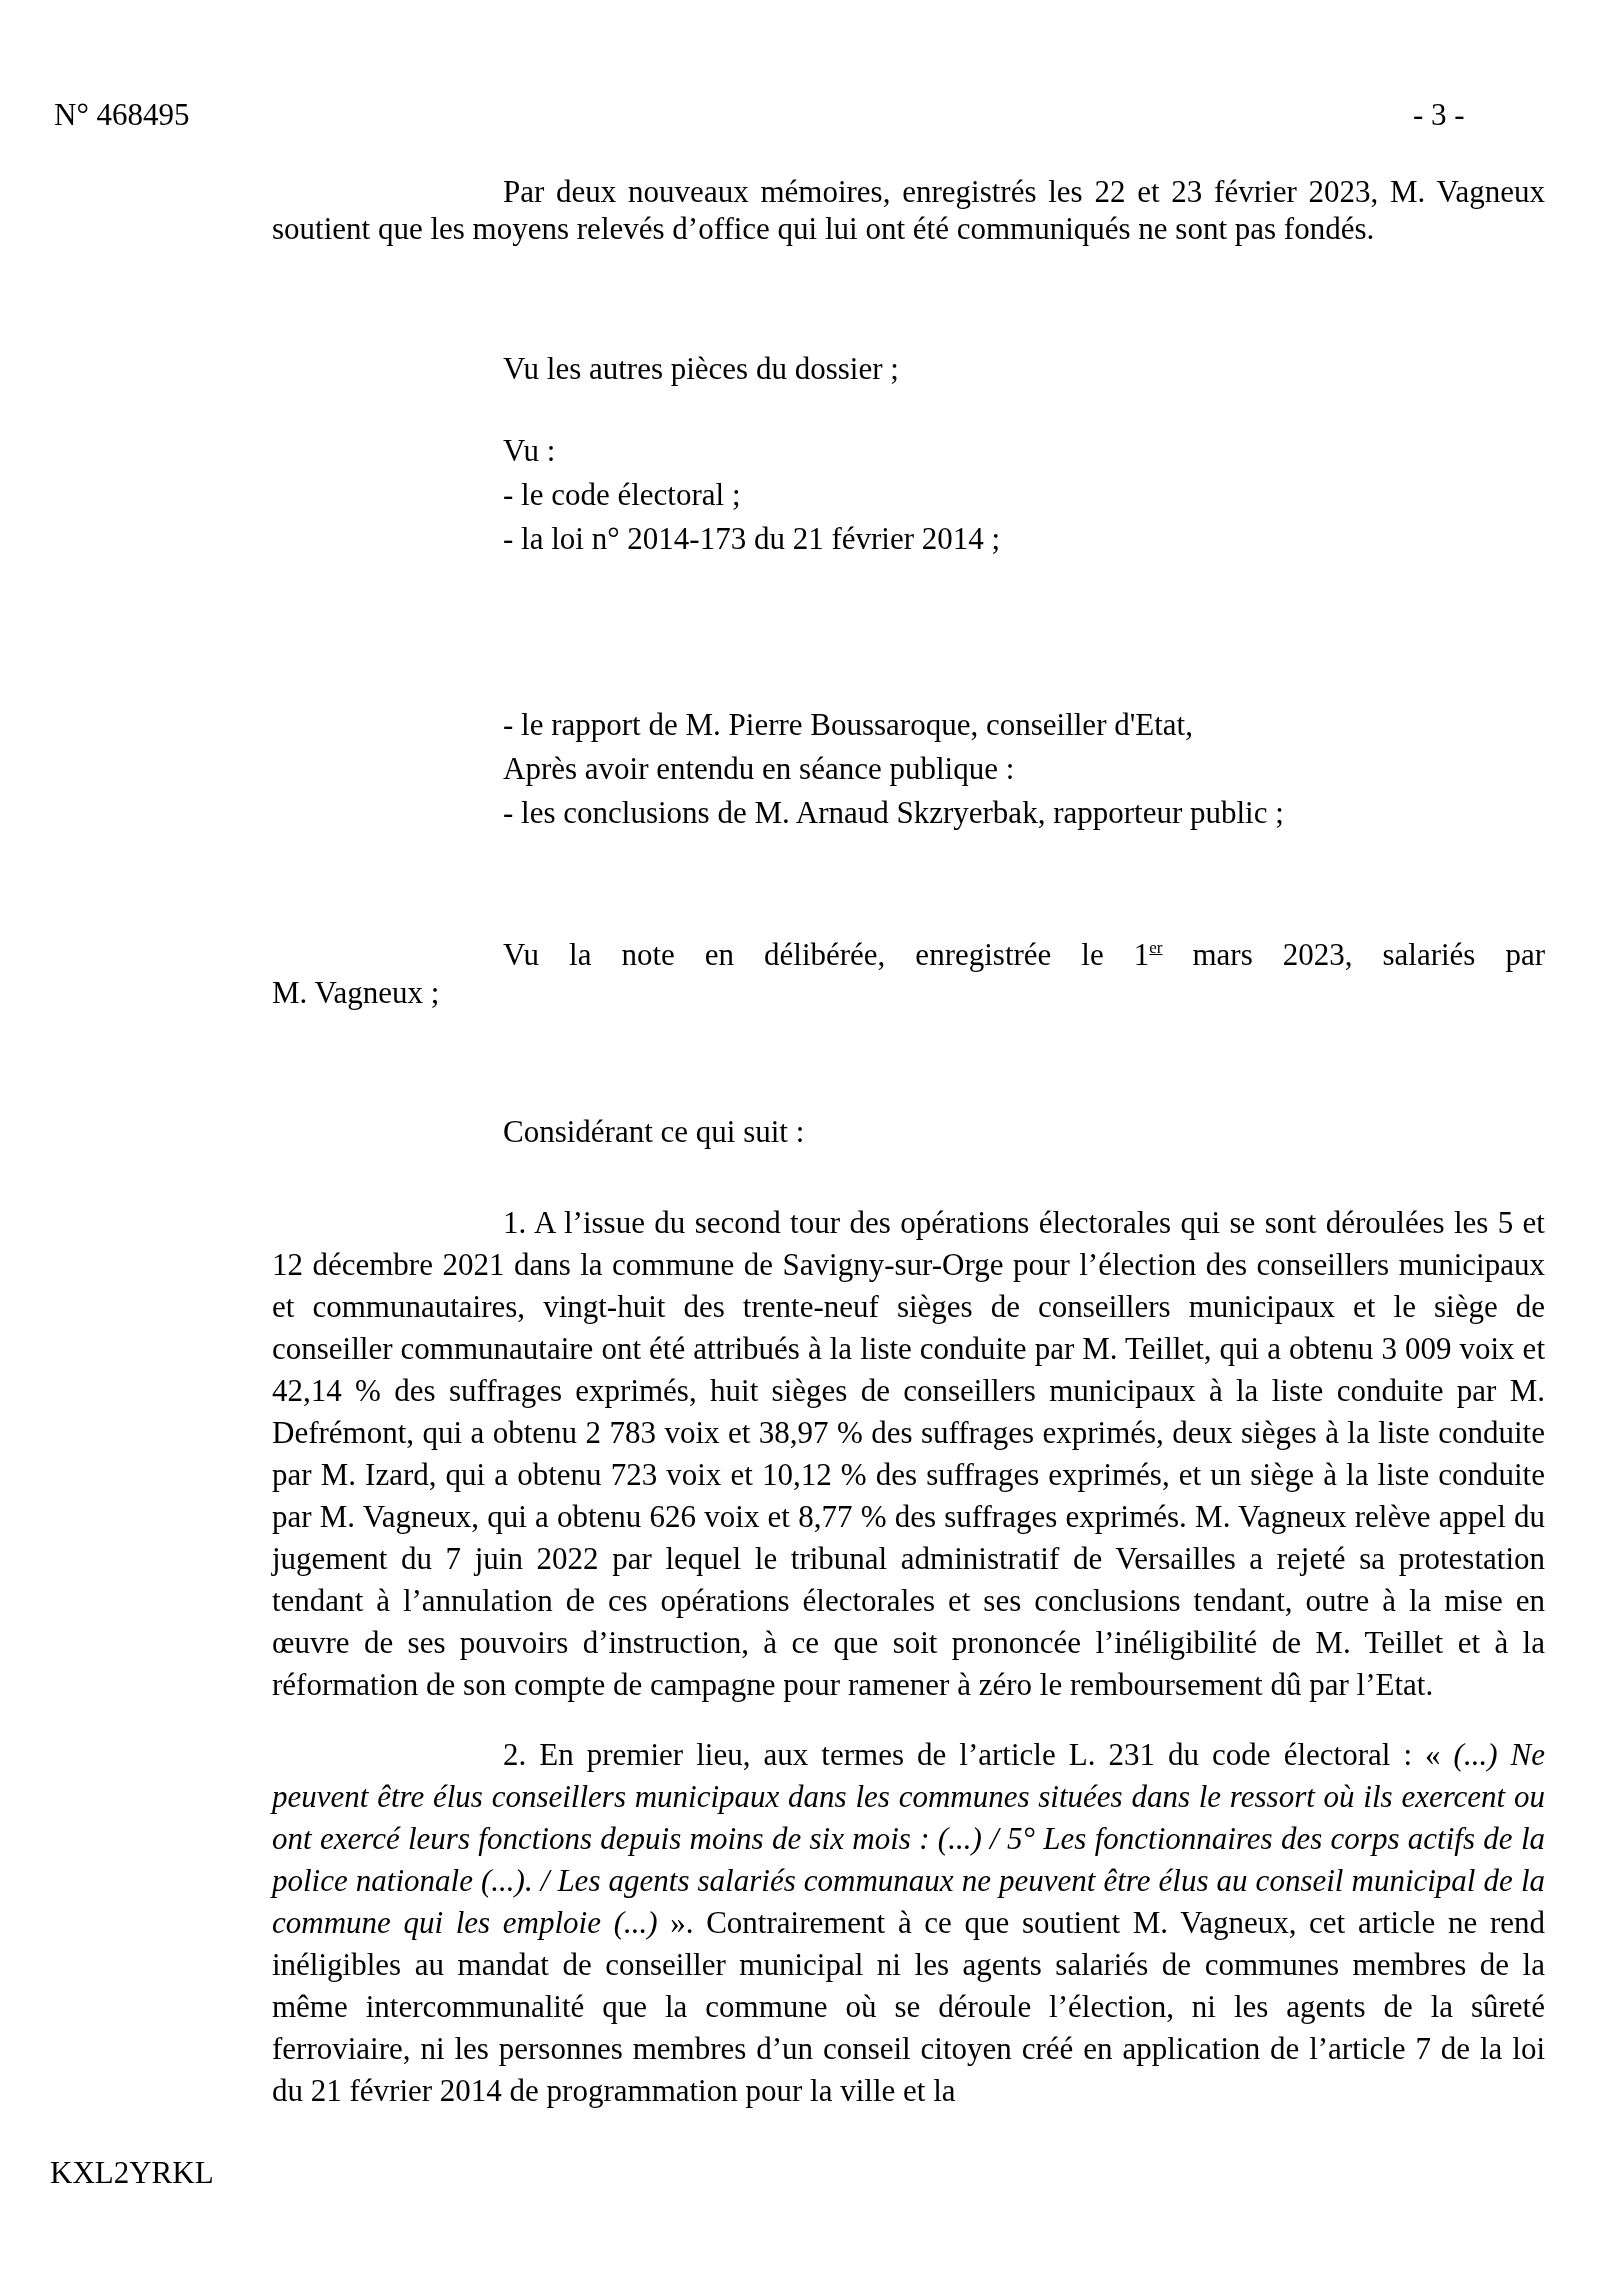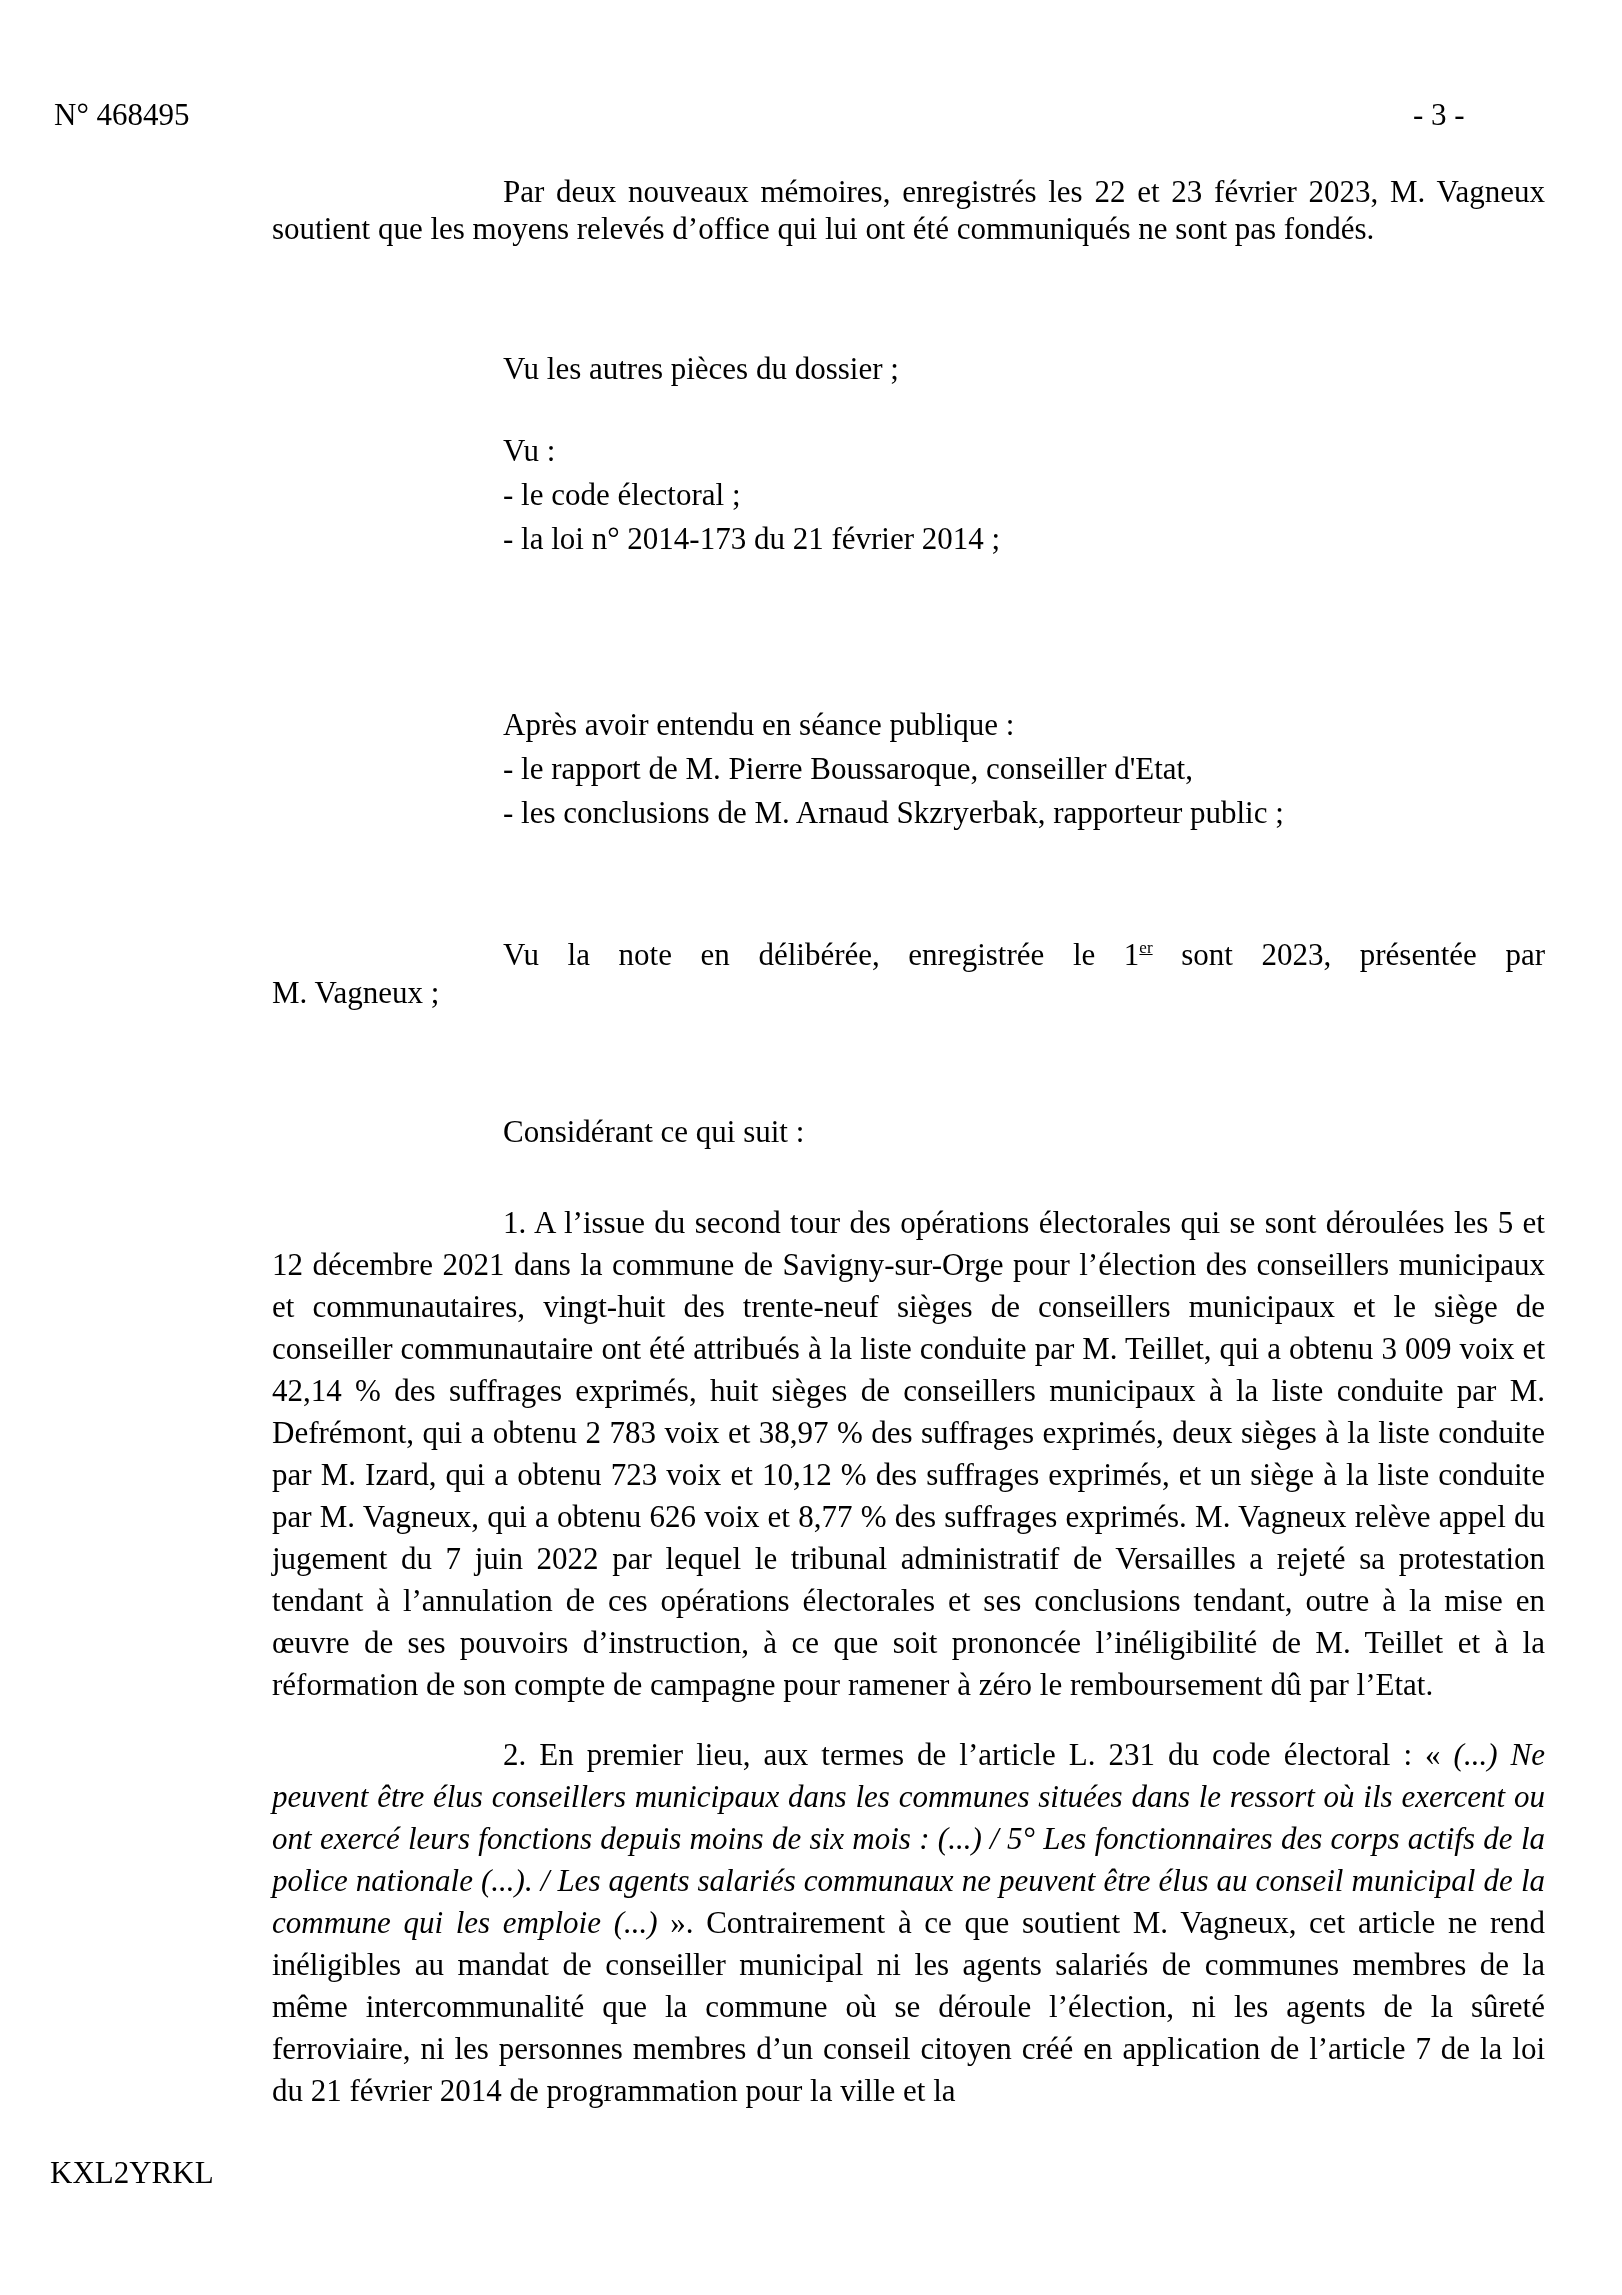--- a/index.html
+++ b/index.html
@@ -27,28 +27,28 @@
 
 <div class="abs t" style="left:503px; top:334px;margin-top:16px;">Vu les autres pièces du dossier ;</div>
 
 <div class="abs" style="left:503px; top:429px; font-size:31px; line-height:44px;">
   <span class="line">Vu :</span>
   <span class="line">- le code électoral ;</span>
   <span class="line">- la loi n° 2014-173 du 21 février 2014 ;</span>
 </div>
 
 <div class="abs" style="left:503px; top:703px; font-size:31px; line-height:44px;">
+  <span class="line">- le rapport de M. Pierre Boussaroque, conseiller d'Etat,</span>
   <span class="line">Après avoir entendu en séance publique :</span>
-  <span class="line">- le rapport de M. Pierre Boussaroque, conseiller d'Etat,</span>
   <span class="line">- les conclusions de M. Arnaud Skzryerbak, rapporteur public ;</span>
 </div>
 
 <div class="block" style="top:936px; line-height:38px;">
   <div style="margin-left:231px; display:flex; justify-content:space-between; white-space:nowrap;">
-    <span style="display: block; width: 1042px; text-align: justify; text-align-last: justify; white-space: normal;"><span>Vu la note en délibérée, enregistrée le 1</span><sup>er</sup><span> sont 2023, présentée par</span></span>
+    <span style="display: block; width: 1042px; text-align: justify; text-align-last: justify; white-space: normal;"><span>Vu la note en délibérée, enregistrée le 1</span><sup>er</sup><span> mars 2023, salariés par</span></span>
   </div>
   <div>M. Vagneux ;</div>
 </div>
 
 <div class="abs t" style="left:503px; top:1113px;">Considérant ce qui suit :</div>
 
 <div class="block para just" style="top:1202px; line-height:42px;">
   <p class="indent">1. A l’issue du second tour des opérations électorales qui se sont déroulées les 5 et 12 décembre 2021 dans la commune de Savigny-sur-Orge pour l’élection des conseillers municipaux et communautaires, vingt-huit des trente-neuf sièges de conseillers municipaux et le siège de conseiller communautaire ont été attribués à la liste conduite par M. Teillet, qui a obtenu 3 009 voix et 42,14 % des suffrages exprimés, huit sièges de conseillers municipaux à la liste conduite par M. Defrémont, qui a obtenu 2 783 voix et 38,97 % des suffrages exprimés, deux sièges à la liste conduite par M. Izard, qui a obtenu 723 voix et 10,12 % des suffrages exprimés, et un siège à la liste conduite par M. Vagneux, qui a obtenu 626 voix et 8,77 % des suffrages exprimés. M. Vagneux relève appel du jugement du 7 juin 2022 par lequel le tribunal administratif de Versailles a rejeté sa protestation tendant à l’annulation de ces opérations électorales et ses conclusions tendant, outre à la mise en œuvre de ses pouvoirs d’instruction, à ce que soit prononcée l’inéligibilité de M. Teillet et à la réformation de son compte de campagne pour ramener à zéro le remboursement dû par l’Etat.</p>
 </div>
 

